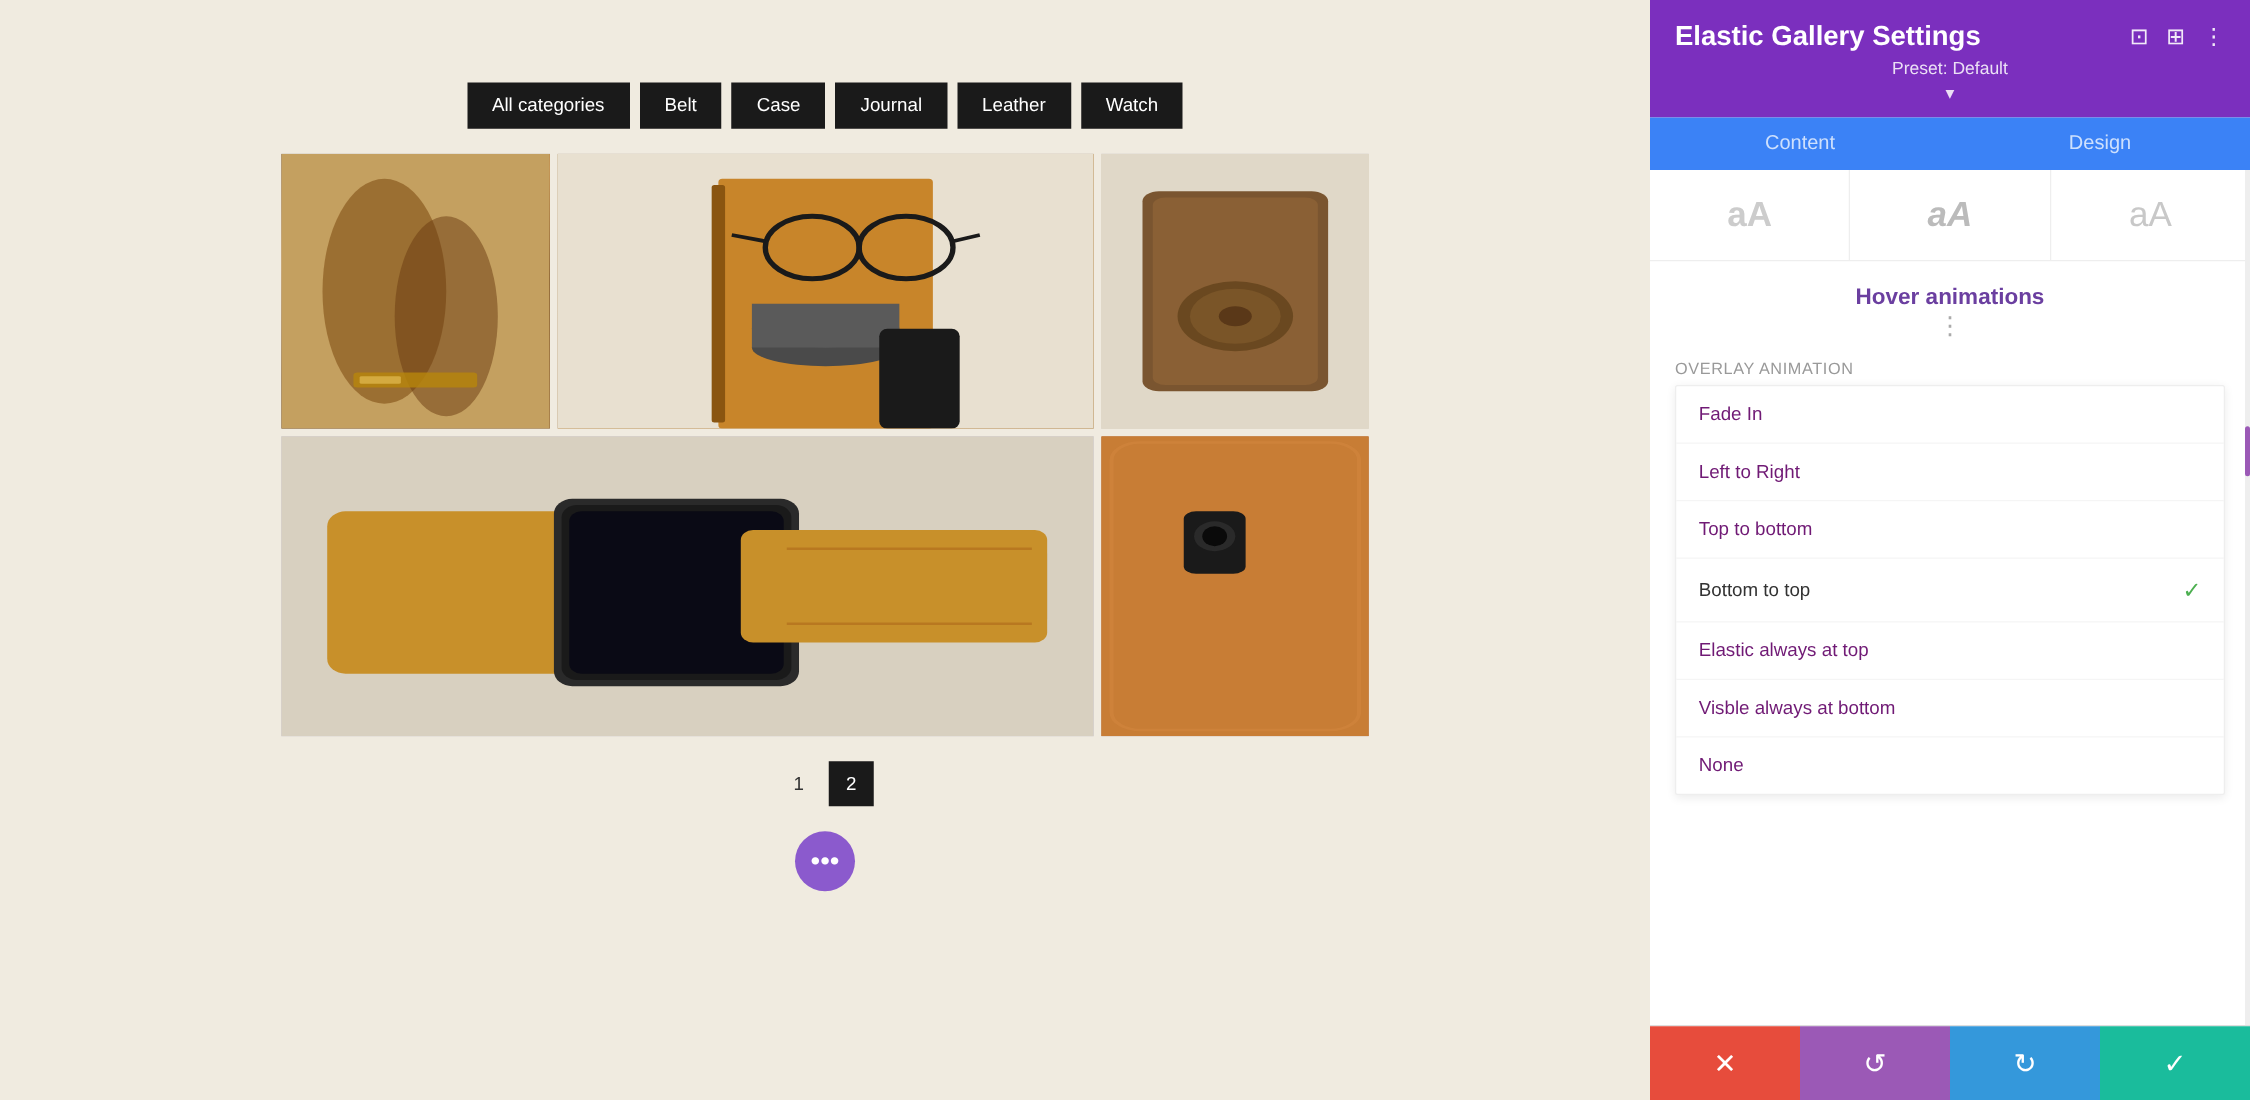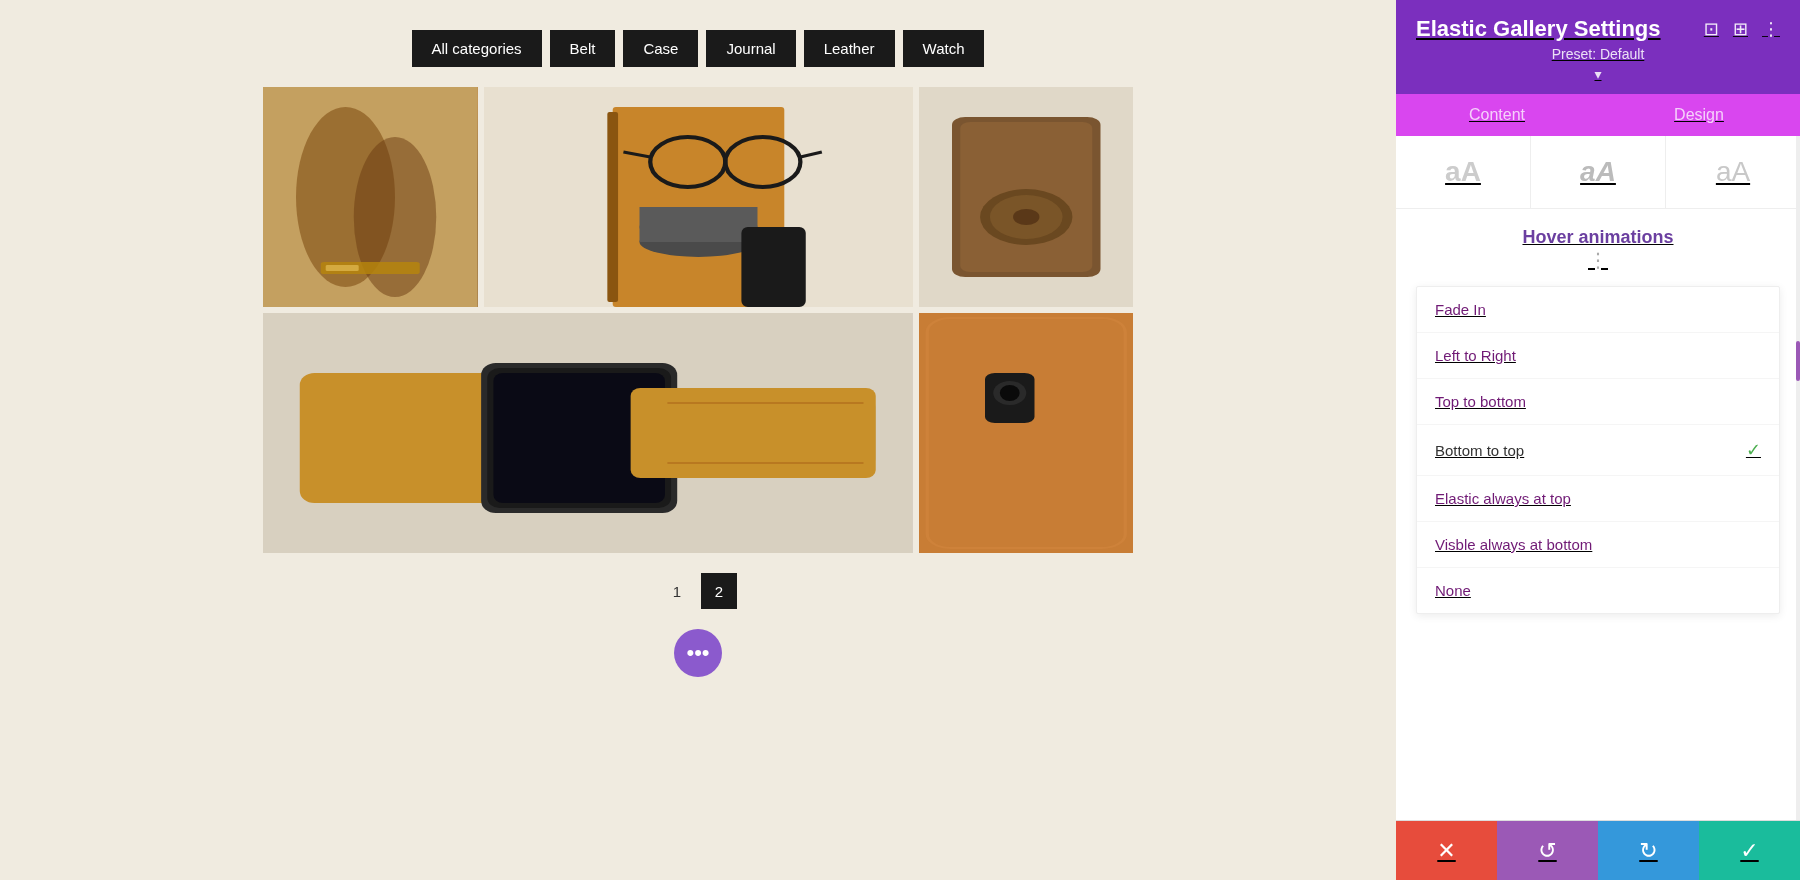--- a/index.html
+++ b/index.html
@@ -13,20 +13,21 @@
     }
 
     
     .gallery-area {
       flex: 1;
       padding: 20px 40px;
       display: flex;
       flex-direction: column;
       align-items: center;
       background: #f0ebe0;
+      margin-top: 36px;
     }
 
     .filter-bar {
       display: flex;
       gap: 8px;
       margin-bottom: 20px;
       margin-top: 10px;
     }
 
     .filter-btn {
@@ -96,27 +97,26 @@
       justify-content: center;
       cursor: pointer;
       margin-top: 20px;
       color: #fff;
       font-size: 22px;
       align-self: center;
     }
 
     
     .settings-panel {
-      width: 404px;
+      width: 480px;
       background: #fff;
       display: flex;
       flex-direction: column;
       position: relative;
       height: 880px;
-      text-decoration: underline;
     }
 
     .panel-header {
       background: #7b2fbe;
       padding: 16px 20px 0 20px;
     }
 
     .panel-header-top {
       display: flex;
       align-items: center;
@@ -149,21 +149,21 @@
       margin-bottom: 12px;
       cursor: pointer;
       display: flex;
       align-items: center;
       gap: 4px;
       flex-direction: column;
     }
 
     .panel-tabs {
       display: flex;
-      background: #d946ef;
+      background: #3b82f6;
     }
 
     .panel-tab {
       flex: 1;
       text-align: center;
       padding: 12px 0;
       color: rgba(255,255,255,0.75);
       font-size: 16px;
       cursor: pointer;
       font-weight: 500;
@@ -472,20 +472,21 @@
       <div class="typo-option">
         <span class="typo-text" style="color:#c8c8c8; font-weight:300;">aA</span>
       </div>
     </div>
 
     <div class="section-header">
       <span class="section-title">Hover animations</span>
       <span class="section-more">⋮</span>
     </div>
 
+    <div class="overlay-label">Overlay animation</div>
 
     <div class="dropdown-list">
 
       <div class="dropdown-item">
         <span>Fade In</span>
       </div>
 
 
       <div class="dropdown-item">
         <span>Left to Right</span>

